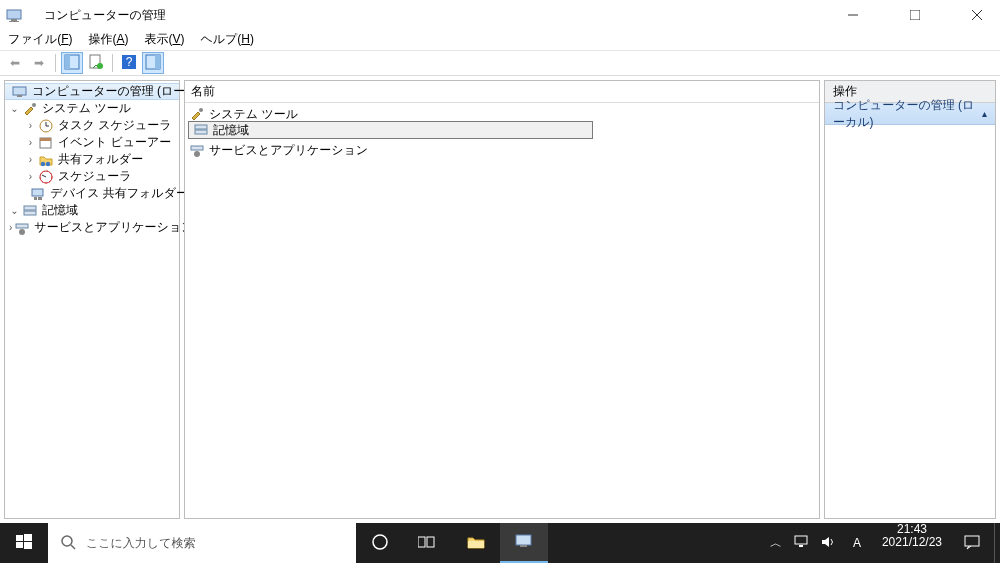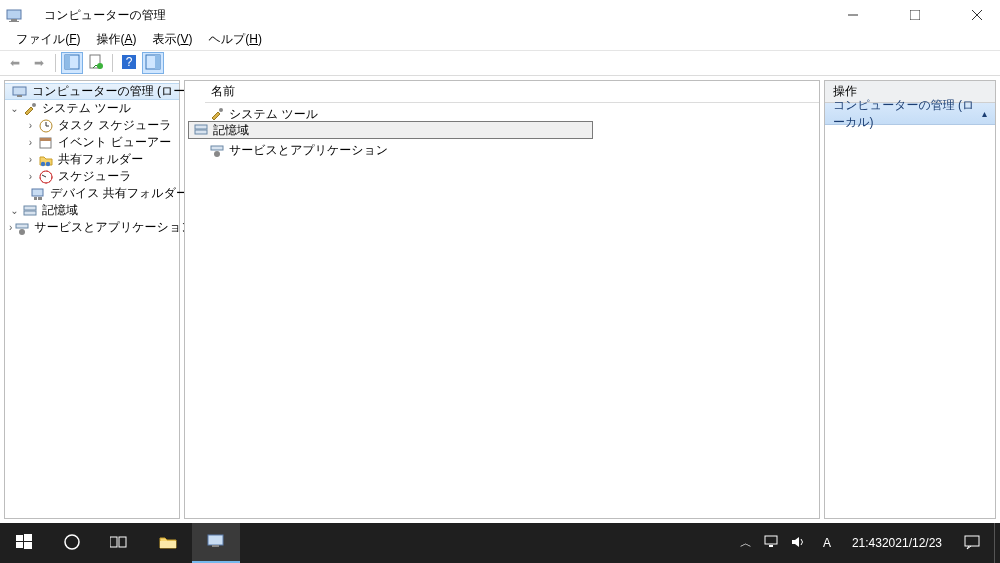--- a/index.html
+++ b/index.html
@@ -6,36 +6,36 @@
 body { width: 1000px; height: 563px; background: #fff; overflow: hidden; display: flex; flex-direction: column; }
 
 
 .titlebar { height: 30px; display: flex; align-items: center; padding-left: 6px; gap: 16px; }
 .titlebar .app-icon { width: 16px; height: 16px; margin-right: 6px; }
 .titlebar .title { flex: 0 0 auto; }
 .titlebar .spacer { flex: 1 1 auto; }
 .winbtn { width: 46px; height: 30px; display: flex; align-items: center; justify-content: center; color: #333; }
 
 
-.menubar { height: 20px; display: flex; align-items: center; padding: 0 8px; border-bottom: 1px solid transparent; }
+.menubar { height: 20px; display: flex; align-items: center; padding: 0 0; border-bottom: 1px solid transparent; }
 .menuitem { padding: 2px 8px; }
 .menuitem u { text-decoration: underline; }
 
 
 .toolbar { height: 26px; display: flex; align-items: center; padding: 0 4px; border-top: 1px solid #e5e5e5; border-bottom: 1px solid #dcdcdc; gap: 2px; }
 .toolbtn { width: 22px; height: 22px; display: flex; align-items: center; justify-content: center; border: 1px solid transparent; }
 .toolbtn.active { border-color: #7bb0e7; background: #cfe6ff; }
 .toolbtn.disabled { opacity: .4; }
 .toolsep { width: 1px; height: 18px; background: #c9c9c9; margin: 0 3px; }
 
 
 .content { flex: 1 1 auto; display: flex; border-top: 1px solid #dcdcdc; margin-top: -1px; }
 .pane { border: 1px solid #bdbdbd; margin: 4px 2px; background: #fff; position: relative; }
 .pane.tree { width: 176px; margin-left: 4px; }
-.pane.list { flex: 1; padding-left: 20px; }
+.pane.list { flex: 1; }
 .pane.actions { width: 172px; margin-right: 4px; }
 
 .col-head { height: 22px; border-bottom: 1px solid #dcdcdc; background: #fff; display: flex; align-items: center; padding-left: 6px; font-size: 12px; }
 
 
 .tree-root { padding: 2px 0; }
 .tree-row { display: flex; align-items: center; height: 17px; white-space: nowrap; }
 .tree-exp { width: 11px; text-align: center; color: #5a5a5a; font-size: 10px; cursor: default; }
 .tree-exp.blank { visibility: hidden; }
 .tree-ic { width: 16px; height: 16px; display:flex; align-items:center; justify-content:center; margin: 0 2px; }
@@ -58,21 +58,21 @@
 
 
 .taskbar { height: 40px; background: #1f1f1f; display: flex; align-items: stretch; color: #fff; }
 .start { width: 48px; display:flex; align-items:center; justify-content:center; }
 .searchbox { width: 308px; background:#fff; display:flex; align-items:center; padding-left:12px; color:#777; gap:10px; }
 .tb-btn { width: 48px; display:flex; align-items:center; justify-content:center; }
 .tb-btn.active { background:#3a3a3a; border-bottom:2px solid #76b9ed; }
 .tb-spacer { flex:1; }
 .tray { display:flex; align-items:center; gap:6px; padding:0 4px; }
 .tray .tic { width:20px; display:flex; justify-content:center; font-size:14px; }
-.clock { display:flex; flex-direction:row; align-items:center; justify-content:flex-start; font-size:11px; line-height:13px; padding:0 8px; }
+.clock { display:flex; flex-direction:column; align-items:center; justify-content:flex-start; font-size:11px; line-height:13px; padding:0 8px; }
 .showdesk { width:6px; border-left:1px solid #555; }
 
 
 .ic-monitor { width:16px; height:16px; }
 </style>
 </head>
 <body>
 
 <div class="titlebar">
   <span class="app-icon">
@@ -308,20 +308,27 @@
   <div class="start">
     <span>
       <svg width="16" height="16">
           <rect x="0" y="1" width="7" height="6" fill="#fff"></rect>
           <rect x="8" y="0" width="8" height="7" fill="#fff"></rect>
           <rect x="0" y="8" width="7" height="6" fill="#fff"></rect>
           <rect x="8" y="8" width="8" height="7" fill="#fff"></rect>
         </svg>
     </span>
   </div>
+  <div class="searchbox">
+    <span><svg width="16" height="16">
+          <circle cx="7" cy="7" r="5" fill="none" stroke="#666" stroke-width="1.5"></circle>
+          <line x1="11" y1="11" x2="15" y2="15" stroke="#666" stroke-width="1.5"></line>
+        </svg></span>
+    <span style="color:#555">ここに入力して検索</span>
+  </div>
   <div class="tb-btn">
       <span><svg width="18" height="18">
           <circle cx="9" cy="9" r="7" fill="none" stroke="#fff" stroke-width="1.5"></circle>
         </svg></span>
     </div>
   <div class="tb-btn">
       <span><svg width="20" height="16">
           <rect x="0" y="3" width="7" height="10" fill="none" stroke="#fff"></rect>
           <rect x="9" y="3" width="7" height="10" fill="none" stroke="#fff"></rect>
           <line x="0" y1="0" x2="20" y2="0"></line>

